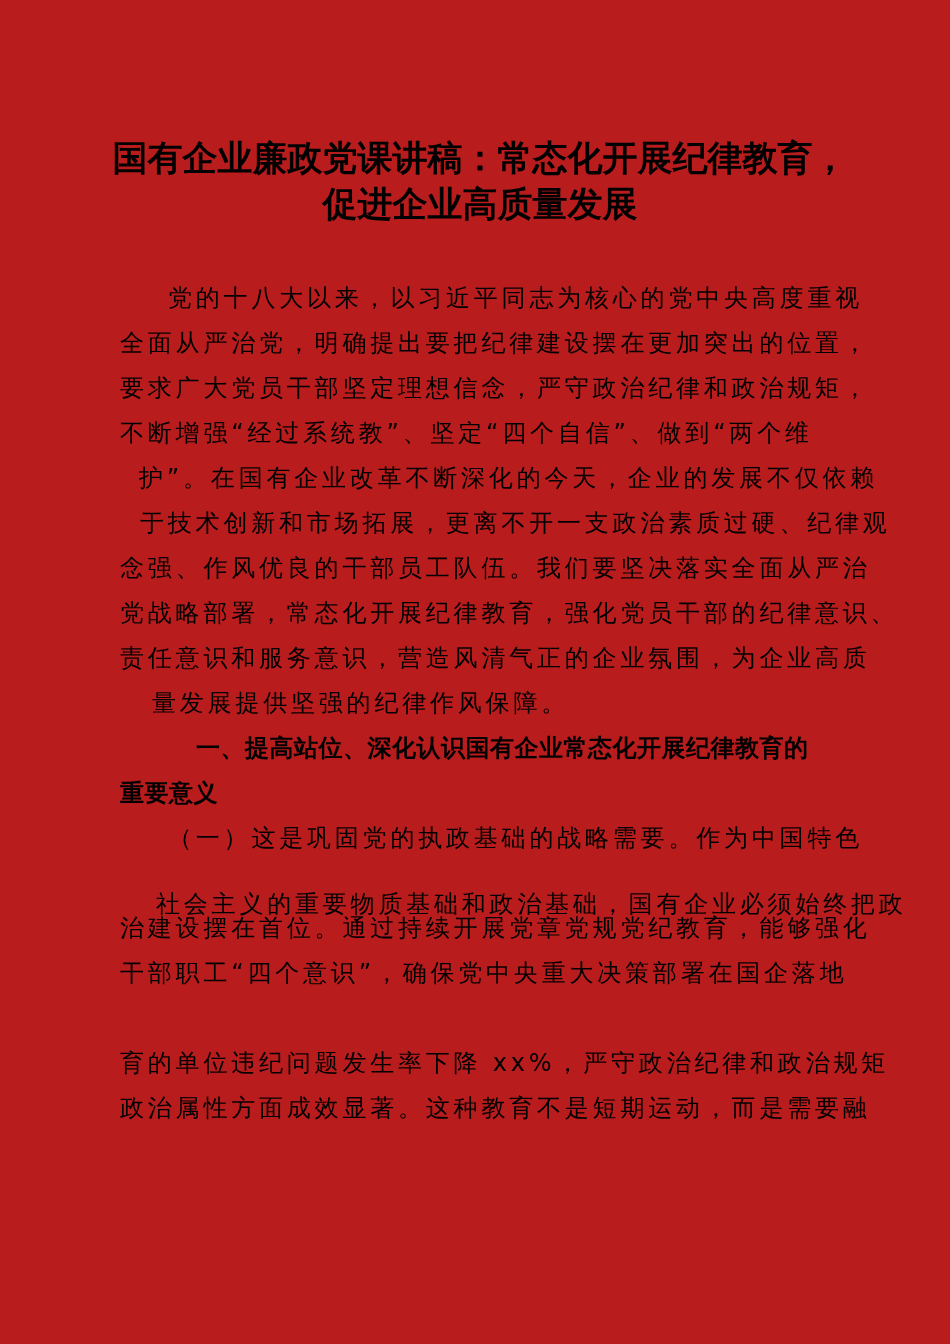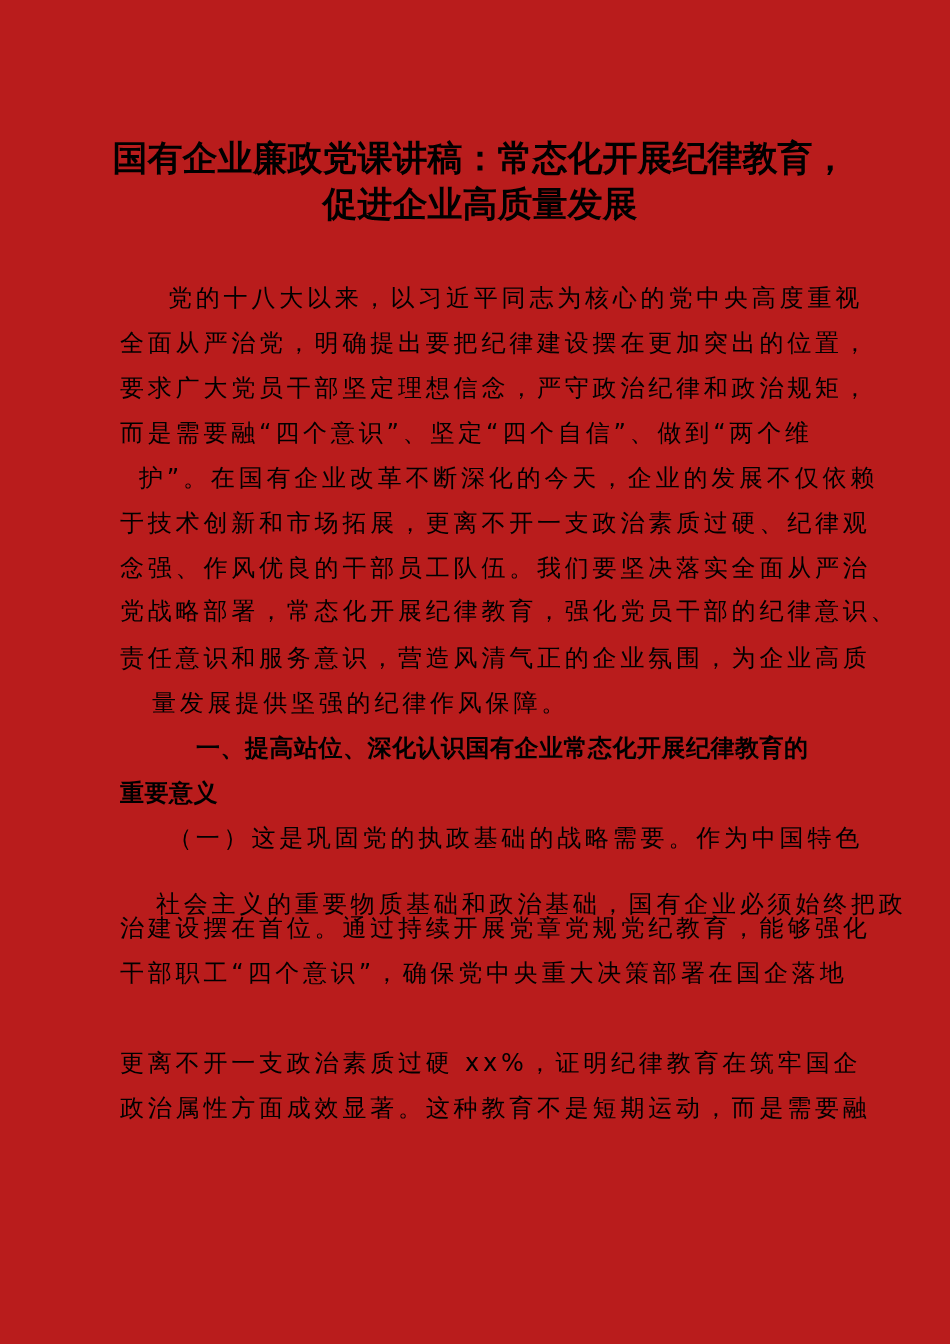--- a/index.html
+++ b/index.html
@@ -52,31 +52,31 @@
 <body>
 
 <div class="page">
 
   <div class="title" style="top:136px;">国有企业廉政党课讲稿：常态化开展纪律教育，</div>
   <div class="title" style="top:182px;">促进企业高质量发展</div>
 
   <div class="line indent" style="top:282px;">党的十八大以来，以习近平同志为核心的党中央高度重视</div>
   <div class="line" style="top:327px;">全面从严治党，明确提出要把纪律建设摆在更加突出的位置，</div>
   <div class="line" style="top:372px;">要求广大党员干部坚定理想信念，严守政治纪律和政治规矩，</div>
-  <div class="line" style="top:417px;">而是需要融“四个意识”、坚定“四个自信”、做到“两个维</div>
+  <div class="line" style="top:417px;">不断增强“经过系统教”、坚定“四个自信”、做到“两个维</div>
   <div class="line" style="top:462px;margin-left:19px;">护”。在国有企业改革不断深化的今天，企业的发展不仅依赖</div>
-  <div class="line" style="top:507px;">于技术创新和市场拓展，更离不开一支政治素质过硬、纪律观</div>
+  <div class="line" style="top:507px;margin-left:20px;">于技术创新和市场拓展，更离不开一支政治素质过硬、纪律观</div>
   <div class="line" style="top:552px;">念强、作风优良的干部员工队伍。我们要坚决落实全面从严治</div>
-  <div class="line" style="top:597px;font-family:Liberation Mono, monospace;">党战略部署，常态化开展纪律教育，强化党员干部的纪律意识、</div>
+  <div class="line" style="top:597px;">党战略部署，常态化开展纪律教育，强化党员干部的纪律意识、</div>
   <div class="line" style="top:642px;">责任意识和服务意识，营造风清气正的企业氛围，为企业高质</div>
   <div class="line" style="top:687px;margin-left:32px;">量发展提供坚强的纪律作风保障。</div>
 
   <div class="line indent heading" style="top:732px;margin-left:28px;">一、提高站位、深化认识国有企业常态化开展纪律教育的</div>
   <div class="line heading" style="top:777px;">重要意义</div>
 
   <div class="line indent" style="top:822px;">（一）这是巩固党的执政基础的战略需要。作为中国特色</div>
   <div class="line" style="top:888px;margin-left:36px;">社会主义的重要物质基础和政治基础，国有企业必须始终把政</div>
   <div class="line" style="top:912px;">治建设摆在首位。通过持续开展党章党规党纪教育，能够强化</div>
   <div class="line" style="top:957px;">干部职工“四个意识”，确保党中央重大决策部署在国企落地</div>
-  <div class="line" style="top:1047px;">更离不开一支政治素质过硬 xx%，证明纪律教育在筑牢国企</div>
+  <div class="line" style="top:1047px;">育的单位违纪问题发生率下降 xx%，严守政治纪律和政治规矩</div>
   <div class="line" style="top:1092px;">政治属性方面成效显著。这种教育不是短期运动，而是需要融</div>
 
 </div>
 
 </body></html>

